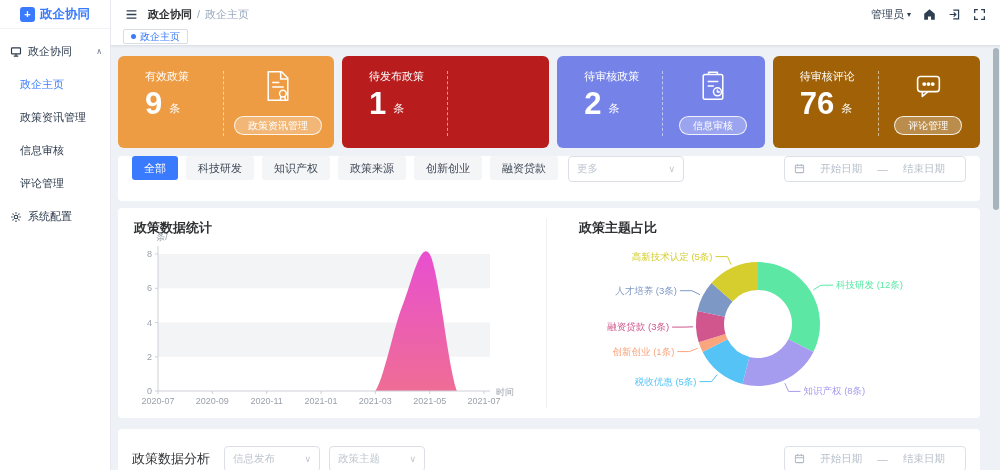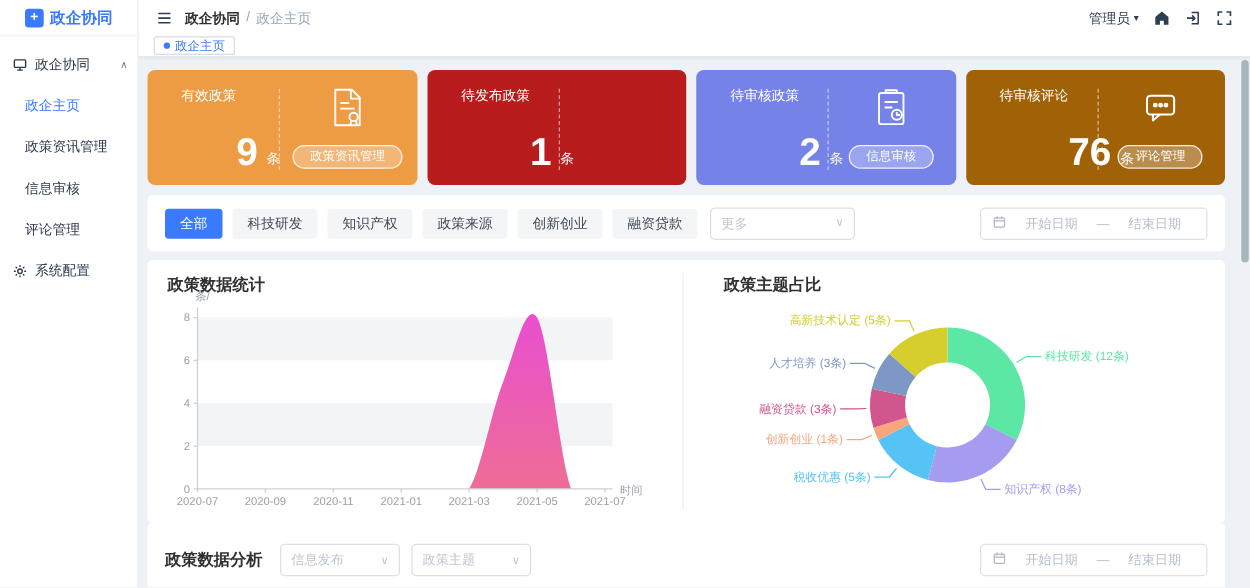--- a/index.html
+++ b/index.html
@@ -38,55 +38,55 @@
        font-size:10px;padding:0 7px;height:13px;border-radius:2px;cursor:pointer}
   .tag-dot{width:5px;height:5px;border-radius:50%;background:#3a7afe}
 
   .content{flex:1;padding:10px 20px 0 7px;overflow:hidden}
 
   
   .cards{display:flex;gap:8px;margin-bottom:8px}
   .card{flex:1;height:92px;border-radius:6px;color:#fff;display:flex;align-items:stretch;
         padding:13px 12px 12px 27px;box-sizing:border-box}
   .c-orange{background:#ee9c43}.c-green{background:#b91c1c}.c-violet{background:#7583e9}.c-magenta{background:#a16207}
-  .card-stats{width:76px;display:flex;flex-direction:row}
+  .card-stats{width:76px;display:flex;flex-direction:column}
   .card-label{font-size:11px;margin-bottom:6px;white-space:nowrap}
   .card-num-row{display:flex;align-items:flex-end;gap:7px}
   .card-num{font-size:31px;font-weight:bold;line-height:.9}
   .card-unit{font-size:11px;padding-bottom:2px}
   .card-divider{border-left:1px dashed rgba(255,255,255,.55);margin:2px 10px 0 2px}
   .card-actions{flex:1;display:flex;flex-direction:column;align-items:center;justify-content:space-between;padding-bottom:1px}
   .card-btn{border:1px solid rgba(255,255,255,.85);background:rgba(255,255,255,.28);color:#fff;border-radius:999px;
             font-size:10px;padding:2px 13px;white-space:nowrap;cursor:pointer;line-height:1.3}
 
   
   .panel{background:#fff;border-radius:4px}
-  .filter-panel{height:45px;margin-bottom:7px;display:flex;align-items:center;padding:0 14px;gap:8px}
+  .filter-panel{height:45px;margin-bottom:7px;display:flex;padding:0 14px;gap:8px}
   .chip{height:24px;padding:0 12px;display:inline-flex;align-items:center;border-radius:3px;background:#f4f5f7;
         font-size:11px;color:#404a58;cursor:pointer;white-space:nowrap}
   .chip.active{background:#3a7afe;color:#fff}
   .select{height:26px;border:1px solid #dcdfe6;border-radius:4px;display:flex;align-items:center;gap:6px;
           padding:0 8px;color:#bfc6d0;font-size:10.5px;background:#fff;box-sizing:border-box;cursor:pointer}
   .select .sel-chev{margin-left:auto;color:#c0c4cc;font-size:9px}
   .more-select{width:116px;margin-left:2px}
   .daterange{margin-left:auto;width:182px;height:26px;border:1px solid #dce1e8;border-radius:4px;display:flex;
              align-items:center;color:#b6bfca;font-size:10.5px;padding:0 9px;gap:4px;box-sizing:border-box;cursor:pointer}
   .dr-txt{flex:1;text-align:center;white-space:nowrap}
   .dr-sep{color:#b6bfca}
 
-  .charts-panel{height:210px;display:flex;position:relative}
+  .charts-panel{height:210px;margin-bottom:11px;display:flex;position:relative}
   .chart-left{width:428px;min-width:428px;position:relative}
   .vdivider{width:1px;background:#eef0f3;margin:10px 0}
   .chart-right{flex:1;position:relative}
   .chart-title{position:absolute;top:11px;left:16px;font-size:13px;font-weight:bold;color:#303133;z-index:2}
   .chart-right .chart-title{left:32px}
   .chart-svg{position:absolute;top:0;left:0}
 
   .analysis-panel{height:60px;display:flex;align-items:center;padding:0 14px;gap:9px}
-  .analysis-title{font-size:13px;font-weight:bold;color:#303133;margin-right:5px;white-space:nowrap}
+  .analysis-title{font-size:13px;font-weight:normal;color:#303133;margin-right:5px;white-space:nowrap}
   .a-select{width:96px}
 
   .scrollbar-thumb{position:absolute;right:1px;top:48px;width:6px;height:162px;border-radius:3px;background:#a9b5bc;z-index:5;cursor:pointer}
 </style>
 </head>
 <body>
 
 <div class="app">
 
   <aside class="sidebar">

